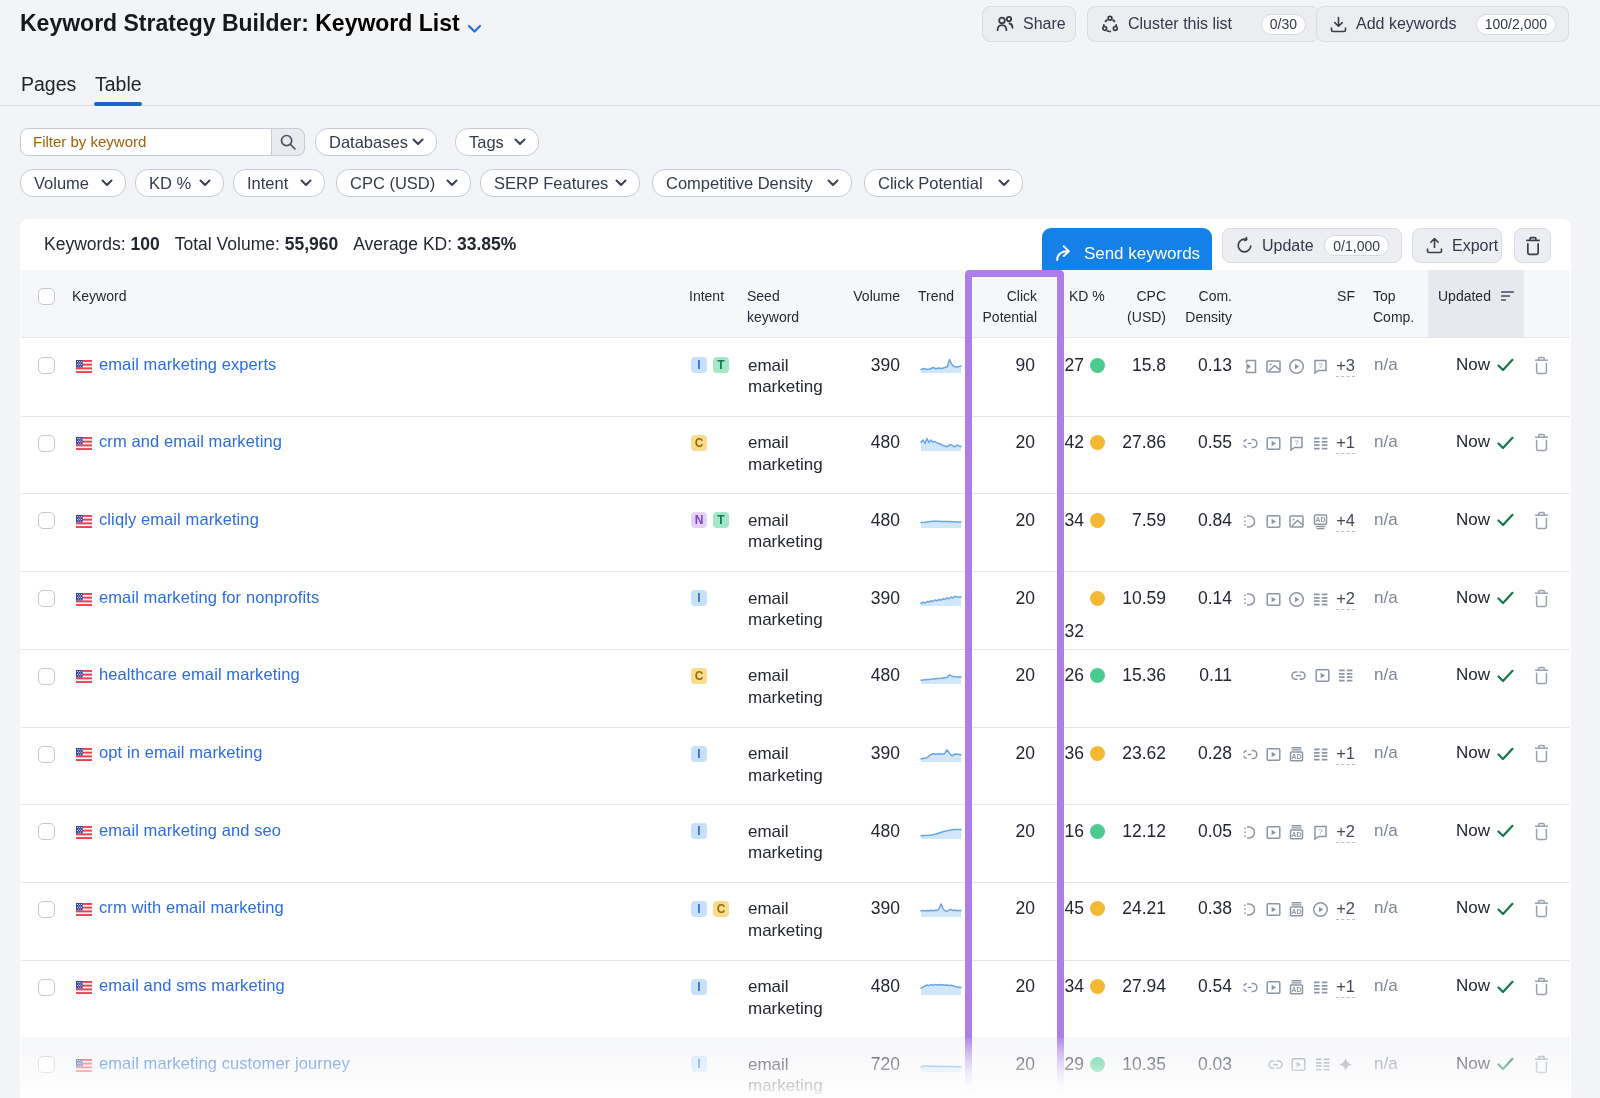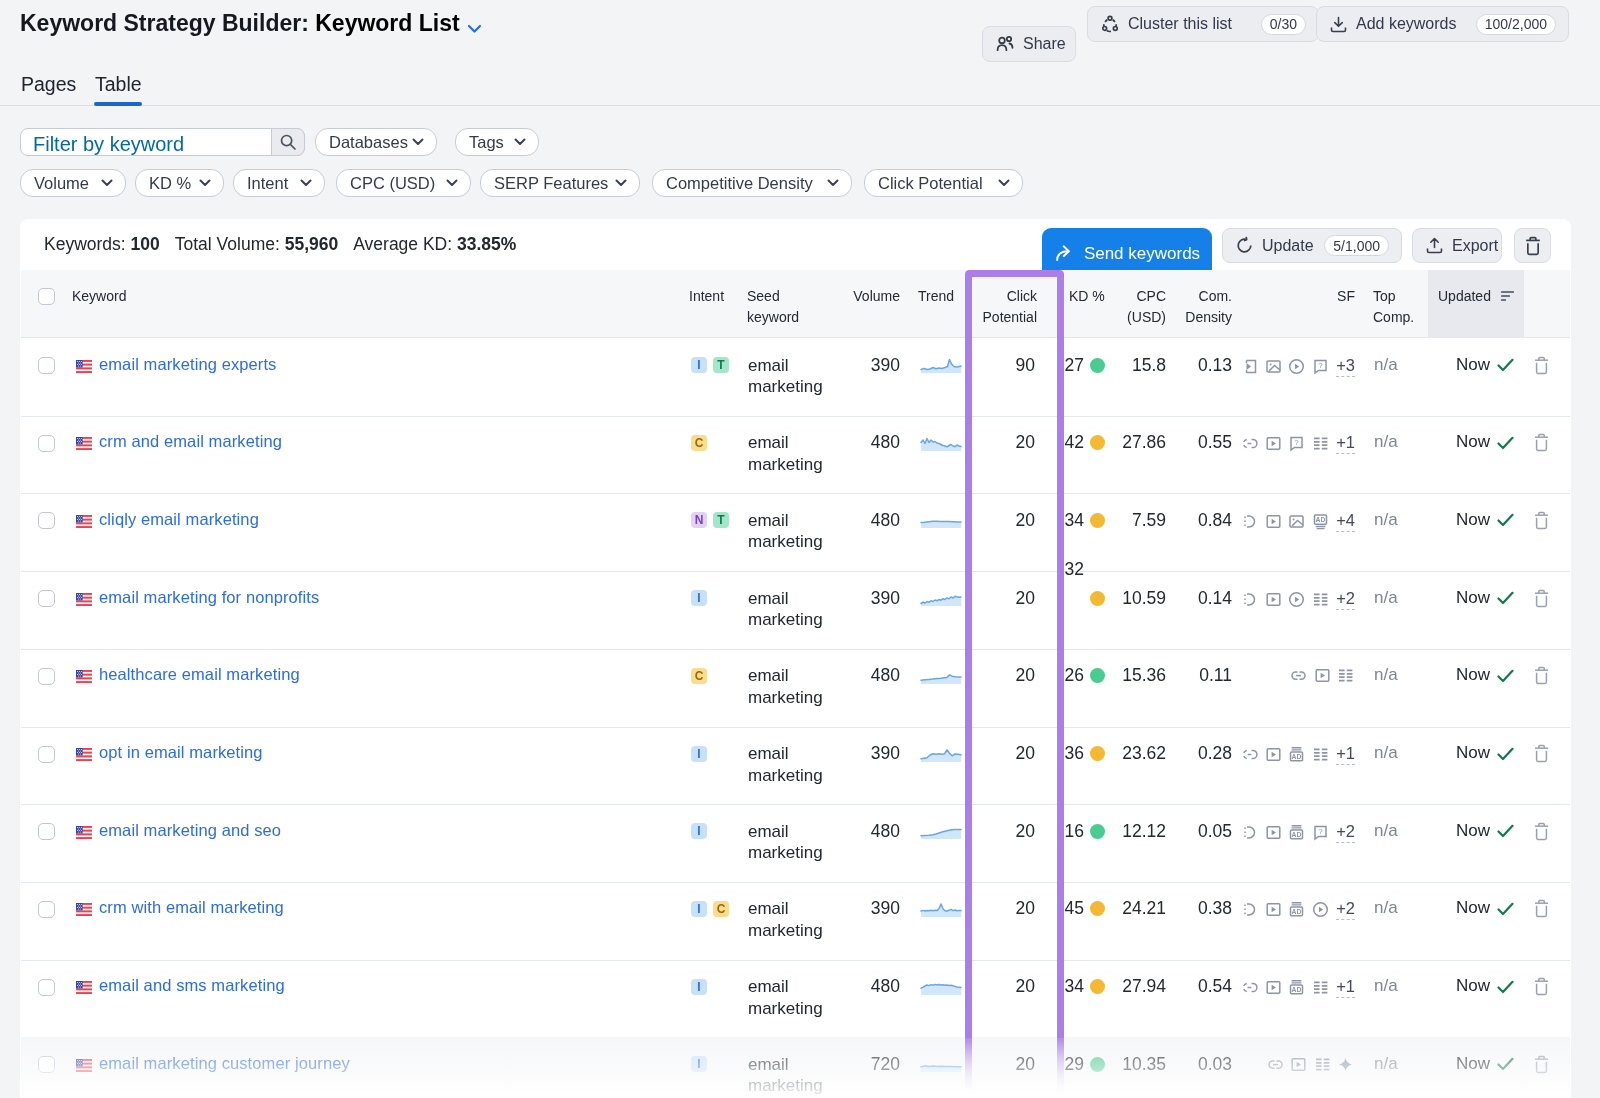--- a/index.html
+++ b/index.html
@@ -29,21 +29,21 @@
 .hdr { position:absolute; font-size:14px; color:#242933; line-height:21px; }
 .hdr2 { text-align:right; }
 </style></head>
 <body>
 
 <div class="abs" style="left:20px;top:10px;font-size:23px;font-weight:bold;color:#15181e;">Keyword Strategy Builder: <span style="color:#000000">Keyword List</span></div>
 <div class="abs" style="left:467px;top:20px;"><svg width="15" height="10" viewBox="0 0 15 10" fill="none" stroke="#2470e2" stroke-width="2.2" stroke-linecap="round" stroke-linejoin="round">
       <path d="M2 2 L7.5 7.5 L13 2"></path>
     </svg></div>
 
-<div class="gbtn" style="left:982px;top:6px;width:94px;margin-top:20px;"><svg width="20" height="20" viewBox="0 0 20 20" fill="none" stroke="#363c45" stroke-width="1.8" stroke-linecap="round">
+<div class="gbtn" style="left:982px;top:6px;width:94px;"><svg width="20" height="20" viewBox="0 0 20 20" fill="none" stroke="#363c45" stroke-width="1.8" stroke-linecap="round">
       <circle cx="7" cy="6.4" r="2.8"></circle>
       <path d="M2.6 16.2 C2.6 12.9 4.6 11.1 7 11.1 C9.4 11.1 11.4 12.9 11.4 16.2"></path>
       <circle cx="14" cy="5" r="2.2"></circle>
       <path d="M14.4 9.5 C16.4 9.9 17.5 11.6 17.5 13.8"></path>
     </svg>Share</div>
 <div class="gbtn" style="left:1087px;top:6px;width:232px;justify-content:center;"><svg width="20" height="20" viewBox="0 0 20 20" fill="none" stroke="#363c45" stroke-width="1.7">
       <circle cx="10" cy="4.3" r="1.9"></circle>
       <circle cx="4.7" cy="14.4" r="1.9"></circle>
       <circle cx="15.3" cy="14.4" r="1.9"></circle>
       <path d="M7.3 5.8 A7.9 7.9 0 0 0 3.8 12.2" stroke-dasharray="3.1 2.5"></path>
@@ -54,21 +54,21 @@
       <path d="M9.5 2.5 V11 M5.8 7.6 L9.5 11.3 L13.2 7.6" stroke-linecap="round" stroke-linejoin="round"></path>
       <path d="M2.5 12.5 V15 A1.5 1.5 0 0 0 4 16.5 H15 A1.5 1.5 0 0 0 16.5 15 V12.5"></path>
     </svg>Add keywords<span class="pill">100/2,000</span></div>
 
 <div class="abs" style="left:21px;top:73px;font-size:19.5px;color:#20242c;">Pages</div>
 <div class="abs" style="left:95px;top:73px;font-size:19.5px;color:#20242c;">Table</div>
 <div class="abs" style="left:0;top:105px;width:1600px;height:1px;background:#dcdfe5;"></div>
 <div class="abs" style="left:94px;top:102px;width:48px;height:4px;background:#1a66cc;border-radius:2px;"></div>
 
 <div class="abs" style="left:20px;top:128px;width:285px;height:28px;background:#fff;border:1px solid #c6ccd7;border-radius:8px;"></div>
-<div class="abs" style="left:33px;top:133px;font-size:20px;color:#0369a1;">Filter by keyword</div>
+<div class="abs" style="left:33px;top:133px;font-size:15px;color:#a16207;">Filter by keyword</div>
 <div class="abs" style="left:271px;top:128px;width:34px;height:28px;background:#e9ebef;border:1px solid #c6ccd7;border-radius:0 8px 8px 0;display:flex;align-items:center;justify-content:center;">
     <svg width="18" height="18" viewBox="0 0 18 18" fill="none" stroke="#4a5160" stroke-width="1.7">
       <circle cx="7.6" cy="7.6" r="5.1"></circle>
       <path d="M11.5 11.5 L16 16" stroke-linecap="round"></path>
     </svg>
   </div>
 <div class="fbtn" style="left:315px;top:128px;width:122px;border-radius:13px;">Databases<svg width="12" height="8" viewBox="0 0 12 8" fill="none" stroke="#3a4150" stroke-width="2" stroke-linecap="round" stroke-linejoin="round">
       <path d="M1.5 1.5 L6 6 L10.5 1.5"></path>
     </svg></div>
 <div class="fbtn" style="left:455px;top:128px;width:84px;border-radius:13px;">Tags<svg width="12" height="8" viewBox="0 0 12 8" fill="none" stroke="#3a4150" stroke-width="2" stroke-linecap="round" stroke-linejoin="round">
@@ -100,21 +100,21 @@
 <div class="card"></div>
 
 <div class="abs" style="left:44px;top:234px;font-size:17.5px;color:#23272f;">Keywords: <b>100</b><span style="display:inline-block;width:15px"></span>Total Volume: <b>55,960</b><span style="display:inline-block;width:15px"></span>Average KD: <b>33.85%</b></div>
 <div class="abs" style="left:1042px;top:228px;width:170px;height:51px;background:#1581e8;border-radius:9px;display:flex;align-items:center;justify-content:center;gap:9px;color:#fff;font-size:17px;"><svg width="21" height="19" viewBox="0 0 21 19" fill="none" stroke="#fff" stroke-width="2" stroke-linecap="round" stroke-linejoin="round">
       <path d="M3.2 16 C3.2 10.2 7.4 7.2 13.6 7.2"></path>
       <path d="M9.8 2.4 L14.8 7.2 L9.8 12"></path>
     </svg>Send keywords</div>
 <div class="gbtn" style="left:1222px;top:228px;width:180px;height:35px;background:#eceef1;"><svg width="19" height="19" viewBox="0 0 19 19" fill="none" stroke="#383f4d" stroke-width="1.7">
       <path d="M15.8 9.5 A6.3 6.3 0 1 1 11.5 3.55"></path>
       <path d="M11.2 0.8 L11.7 3.7 L8.9 4.6" stroke-linejoin="round"></path>
-    </svg>Update<span class="pill">5/1,000</span></div>
+    </svg>Update<span class="pill">0/1,000</span></div>
 <div class="gbtn" style="left:1412px;top:228px;width:90px;height:35px;background:#eceef1;"><svg width="19" height="19" viewBox="0 0 19 19" fill="none" stroke="#383f4d" stroke-width="1.6">
       <path d="M9.5 11.5 V2.8 M5.8 6.2 L9.5 2.5 L13.2 6.2" stroke-linecap="round" stroke-linejoin="round"></path>
       <path d="M2.5 12.5 V15 A1.5 1.5 0 0 0 4 16.5 H15 A1.5 1.5 0 0 0 16.5 15 V12.5"></path>
     </svg>Export</div>
 <div class="gbtn" style="left:1514px;top:228px;width:37px;height:35px;background:#eceef1;padding:0;justify-content:center;">
     <svg width="18" height="20" viewBox="0 0 17 19" fill="none" stroke="#383f4d" stroke-width="1.6">
       <path d="M2 4.2 H15"></path>
       <path d="M5.8 4 V2.4 A0.9 0.9 0 0 1 6.7 1.5 H10.3 A0.9 0.9 0 0 1 11.2 2.4 V4"></path>
       <path d="M3.6 6.8 V16 A1.4 1.4 0 0 0 5 17.4 H12 A1.4 1.4 0 0 0 13.4 16 V6.8"></path>
     </svg>
@@ -391,21 +391,21 @@
       <span class="ib" style="background:#c9e0fb;color:#2b70d8">I</span>
     </span>
   </div>
 <div class="abs seed" style="left:748px;top:587.6px">email<br>marketing</div>
 <div class="abs num" style="left:800px;width:100px;top:587.6px">390</div>
 <div class="abs" style="left:920px;top:589.1px"><svg width="42" height="18" viewBox="0 0 42 18">
       <polygon points="1,17 1,14.5 3,13.2 5,14 7,12.5 9,13.2 11,11.8 13,12.5 15,11 17,11.8 19,10.5 21,11.2 23,9.8 25,10.5 27,8.8 29,9.8 31,8 33,9 35,7.2 37,7.8 39,8.2 41,8 41,17" fill="#d2e6f9"></polygon>
       <polyline points="1,14.5 3,13.2 5,14 7,12.5 9,13.2 11,11.8 13,12.5 15,11 17,11.8 19,10.5 21,11.2 23,9.8 25,10.5 27,8.8 29,9.8 31,8 33,9 35,7.2 37,7.8 39,8.2 41,8" fill="none" stroke="#69a6e6" stroke-width="1.5" stroke-linejoin="round" stroke-linecap="round"></polyline>
     </svg></div>
 <div class="abs num" style="left:955px;width:80px;top:587.6px">20</div>
-<div class="abs num" style="left:1024px;width:60px;top:559px">32</div>
+<div class="abs num" style="left:1024px;width:60px;top:621px">32</div>
 <div class="abs" style="left:1090px;top:590.6px"><span class="dot" style="background:#f5b833"></span></div>
 <div class="abs num" style="left:1086px;width:80px;top:587.6px">10.59</div>
 <div class="abs num" style="left:1152px;width:80px;top:587.6px">0.14</div>
 <div class="sf" style="top:588.6px">
     <svg width="19" height="19" viewBox="0 0 19 19" fill="none" stroke="#8d95a5" stroke-width="1.5">
       <path d="M7 4 H9 A5.5 5.5 0 0 1 9 15 H7"></path>
       <path d="M5 4.5 V14.5" stroke-dasharray="1.6 2.4"></path>
     </svg>
     <svg width="19" height="19" viewBox="0 0 19 19" fill="none" stroke="#8d95a5" stroke-width="1.5">
       <rect x="3.2" y="3.8" width="12.6" height="11.4" rx="1"></rect>

